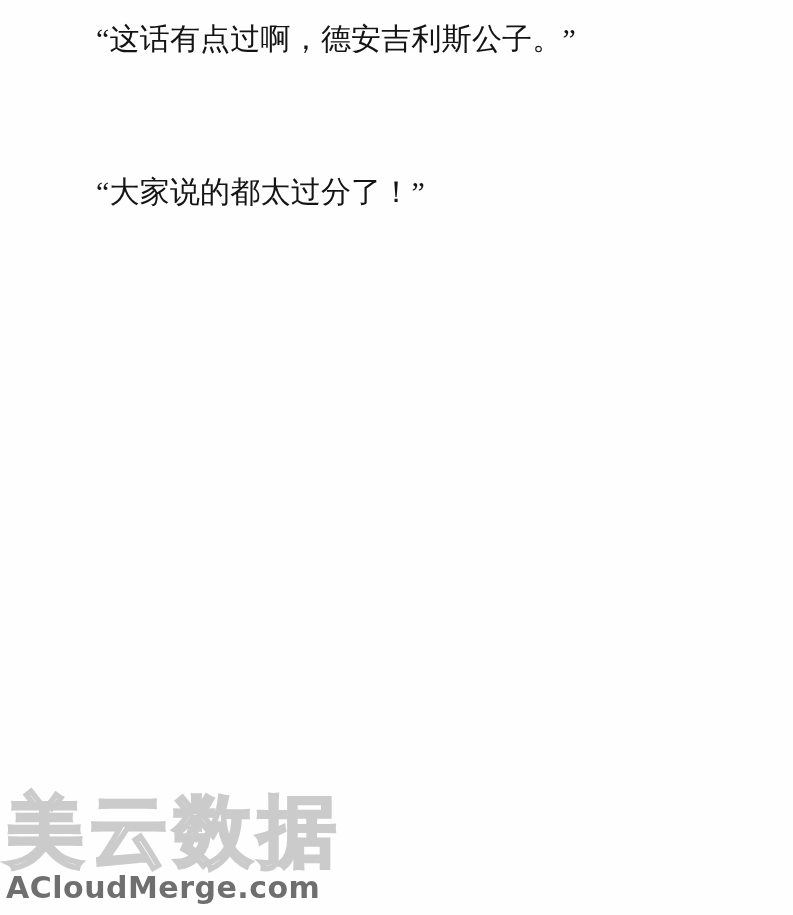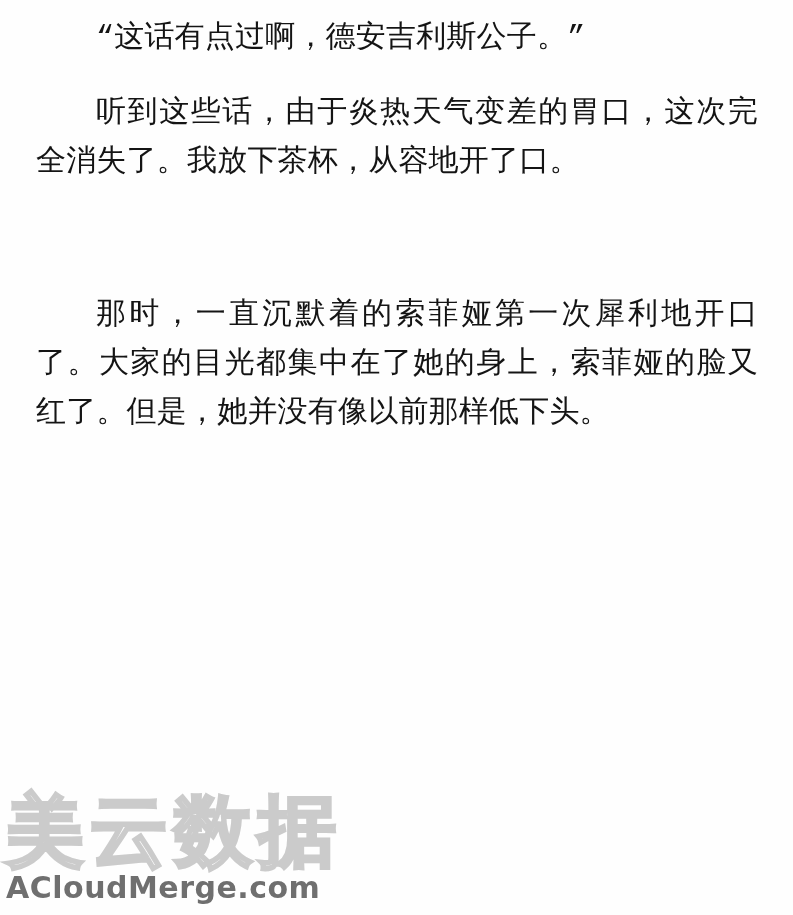--- a/index.html
+++ b/index.html
@@ -21,21 +21,21 @@
     position: absolute;
     inset: 0;
     background: #fefefe;
   }
 
   #text-body {
     position: absolute;
     left: 36px;
     top: 14px;
     width: 722px;
-    font-family: Liberation Mono, monospace;
+    font-family: Liberation Serif, serif;
     font-size: 30px;
     line-height: 49px;
     color: #141414;
     letter-spacing: 0.2px;
     text-align: justify;
     text-justify: inter-character;
   }
 
   .para {
     margin: 0;
@@ -74,26 +74,25 @@
   }
 </style>
 </head>
 <body>
 
 <div id="page">
 
   <div id="text-body">
     <p class="para">“这话有点过啊，德安吉利斯公子。”</p>
     <div class="gap-md"></div>
-    <p class="para">听到这些话，由于炎热天气变差的胃口，这次完全消失了。我放下茶杯，从容地开了口。</p>
     <div class="gap-md"></div>
     <div class="gap-md"></div>
     <div class="gap-md"></div>
+    <p class="para">“大家说的都太过分了！”</p>
     <div class="gap-md"></div>
-    <p class="para">那时，一直沉默着的索菲娅第一次犀利地开口了。大家的目光都集中在了她的身上，索菲娅的脸又红了。但是，她并没有像以前那样低下头。</p>
   </div>
 
   <div id="watermark">
     <div class="wm-cjk">美云数据</div>
     <div class="wm-latin">ACloudMerge.com</div>
   </div>
 
 </div>
 
 </body></html>

